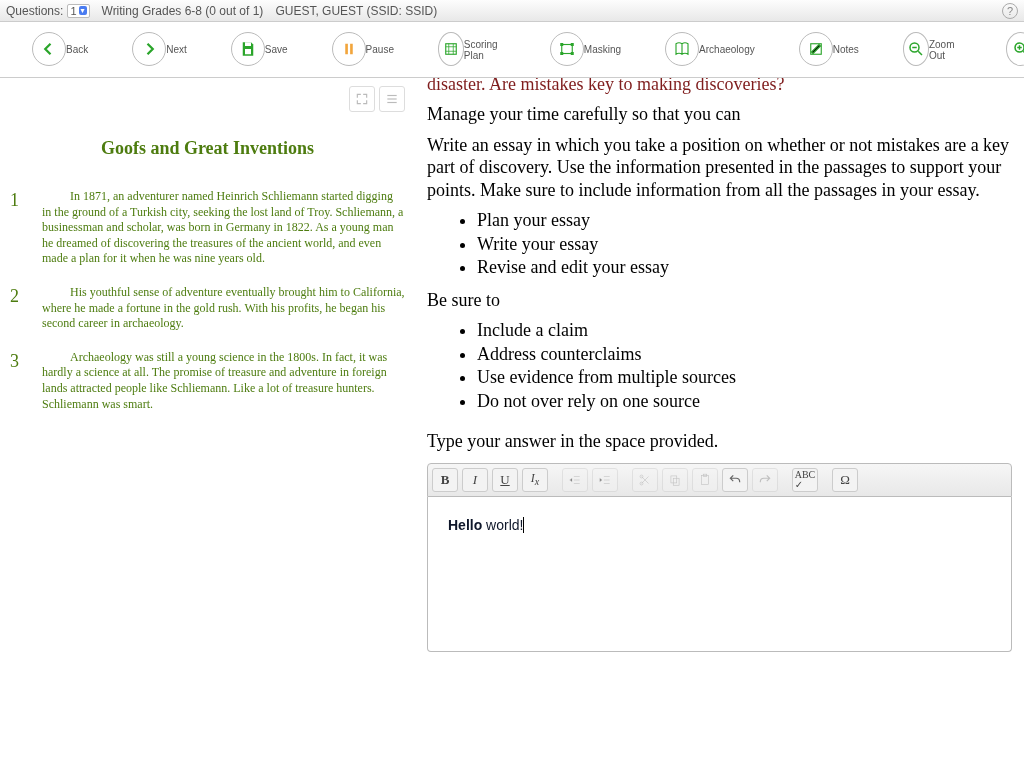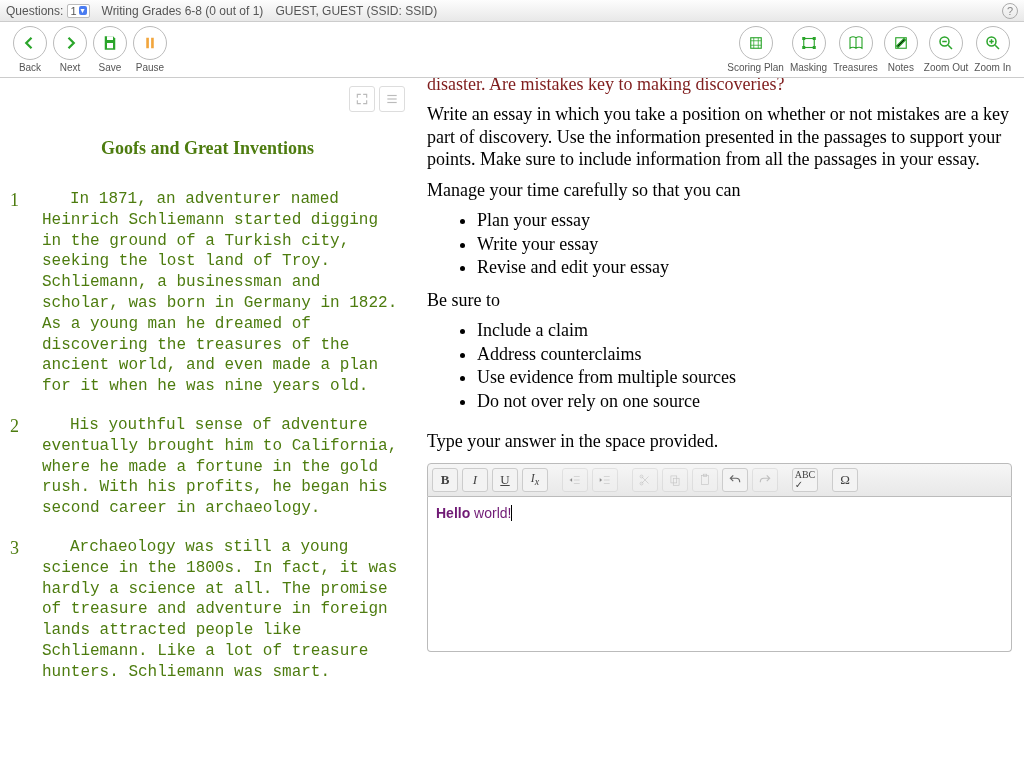--- a/index.html
+++ b/index.html
@@ -43,22 +43,22 @@
 }
 .toolbar {
   height: 56px;
   background: #fff;
   border-bottom: 1px solid #ccc;
   display: flex;
   align-items: center;
   padding: 0 10px;
 }
 .tool-btn {
-  display:flex;flex-direction:column;align-items:center;margin:0 3px;
-  font-size:10px;color:#555;cursor:pointer;text-align:right;
+  display:flex;align-items:center;margin:0 22px;
+  font-size:10px;color:#555;cursor:pointer;
 }
 .tool-btn .circ {
   width:34px;height:34px;border:1px solid #bbb;border-radius:50%;
   display:flex;align-items:center;justify-content:center;margin-bottom:2px;
 }
 .tool-btn .circ svg { width:18px;height:18px; }
 .toolbar .spacer { flex:1; }
 .content {
   display:flex;height:calc(100% - 78px);
 }
@@ -82,21 +82,21 @@
 }
 .passage .head2 {
   font-weight:900;font-size:26px;font-family:Arial,sans-serif;margin-bottom:20px;
   white-space:nowrap;
 }
 .para-row { display:flex;margin-bottom:18px; }
 .para-num {
   width:32px;flex-shrink:0;font-size:18px;font-family:Georgia,serif;padding-top:1px;
 }
 .para-txt {
-  font-size:16px;line-height:1.3;font-family:Liberation Mono, monospace;
+  font-size:12px;line-height:1.3;font-family:Liberation Serif, serif;
   text-indent:28px;
 }
 .right-pane {
   flex:1;overflow:hidden;padding:0 12px;position:relative;
 }
 .prompt-text {
   font-family:Georgia,'Times New Roman',serif;font-size:18px;line-height:1.25;color:#000;
 }
 .prompt-text p { margin:8px 0; }
 .prompt-text ul { margin:2px 0 10px 50px; }
@@ -111,21 +111,21 @@
   padding:4px;margin-top:10px;display:flex;gap:4px;
 }
 .ed-btn {
   border:1px solid #ccc;border-radius:3px;background:#f3f3f3;
   min-width:26px;height:24px;display:flex;align-items:center;justify-content:center;
   font-family:Georgia,serif;font-size:13px;color:#444;cursor:pointer;
 }
 .ed-btn.dis { opacity:.45; }
 .editor-body {
   border:1px solid #bbb;border-top:none;border-radius:0 0 4px 4px;
-  height:155px;padding:8px;font-family:Arial,sans-serif;font-size:14px;color:#701a75;
+  height:155px;padding:20px;font-family:Arial,sans-serif;font-size:14px;color:#0f172a;
 }
 .caret { border-right:1px solid #000;animation:blink 1s step-end infinite; }
 @keyframes blink { 50%{border-color:transparent} }
 </style>
 </head>
 <body>
 
 <div class="top-bar">
   <span>Questions:</span>
   <span class="q-select">
@@ -195,21 +195,21 @@
         </svg>
       </div>
     <span>Masking</span>
   </div>
   <div class="tool-btn">
     <div class="circ">
         <svg viewBox="0 0 24 24">
           <path fill="none" stroke="#2aa52a" stroke-width="1.5" d="M4 5c3-2 5-2 8 0 3-2 5-2 8 0v14c-3-2-5-2-8 0-3-2-5-2-8 0z M12 5v14"></path>
         </svg>
       </div>
-    <span>Treasures</span>
+    <span>Archaeology</span>
   </div>
   <div class="tool-btn">
     <div class="circ">
         <svg viewBox="0 0 24 24">
           <rect x="5" y="5" width="14" height="14" fill="none" stroke="#2aa52a" stroke-width="1.5"></rect>
           <path stroke="#2aa52a" stroke-width="1.5" d="M8 18L18 8l-2-2L6 16z"></path>
         </svg>
       </div>
     <span>Notes</span>
   </div>
@@ -267,22 +267,22 @@
             <div class="para-num">3</div>
             <div class="para-txt">Archaeology was still a young science in the 1800s. In fact, it was hardly a science at all. The promise of treasure and adventure in foreign lands attracted people like Schliemann. Like a lot of treasure hunters. Schliemann was smart.</div>
           </div>
         </div>
     </div>
   </div>
 
   <div class="right-pane">
     <div class="cut-line">disaster. Are mistakes key to making discoveries?</div>
     <div class="prompt-text">
+      <p>Manage your time carefully so that you can</p>
       <p>Write an essay in which you take a position on whether or not mistakes are a key part of discovery. Use the information presented in the passages to support your points. Make sure to include information from all the passages in your essay.</p>
-      <p>Manage your time carefully so that you can</p>
       <ul id="manage-list">
           <li>Plan your essay</li>
           <li>Write your essay</li>
           <li>Revise and edit your essay</li>
         </ul>
       <p>Be sure to</p>
       <ul id="besure-list">
           <li>Include a claim</li>
           <li>Address counterclaims</li>
           <li>Use evidence from multiple sources</li>

